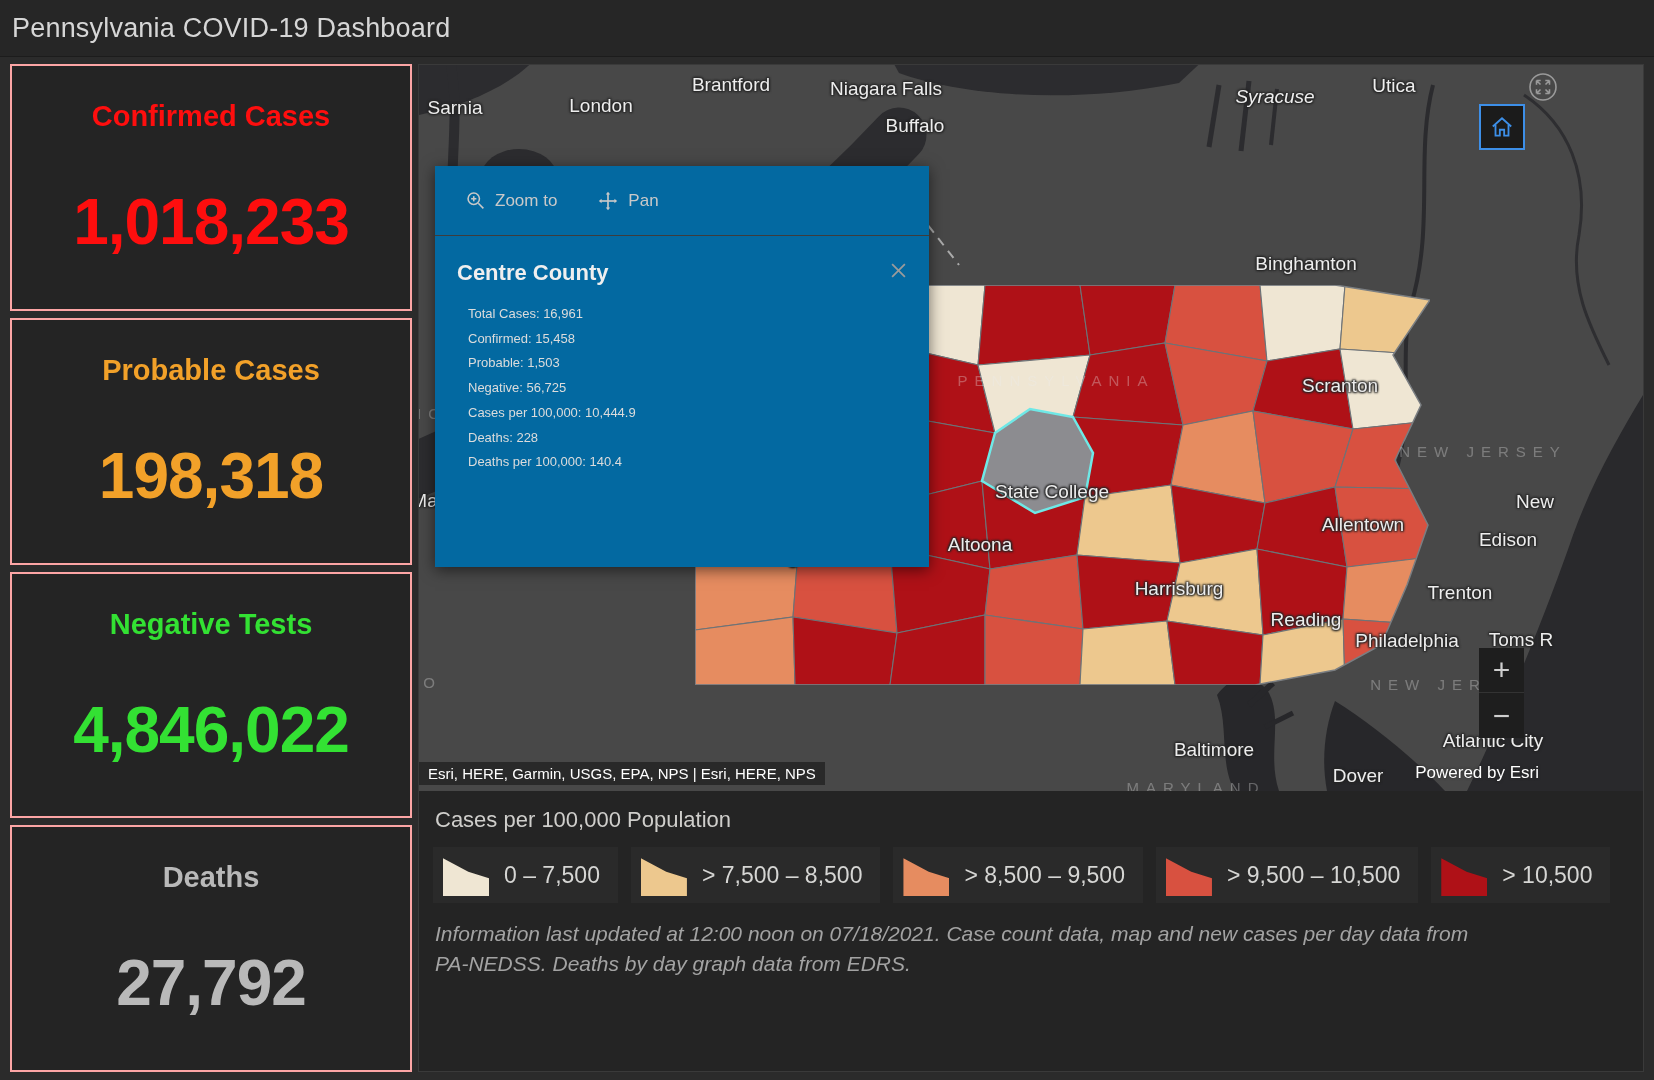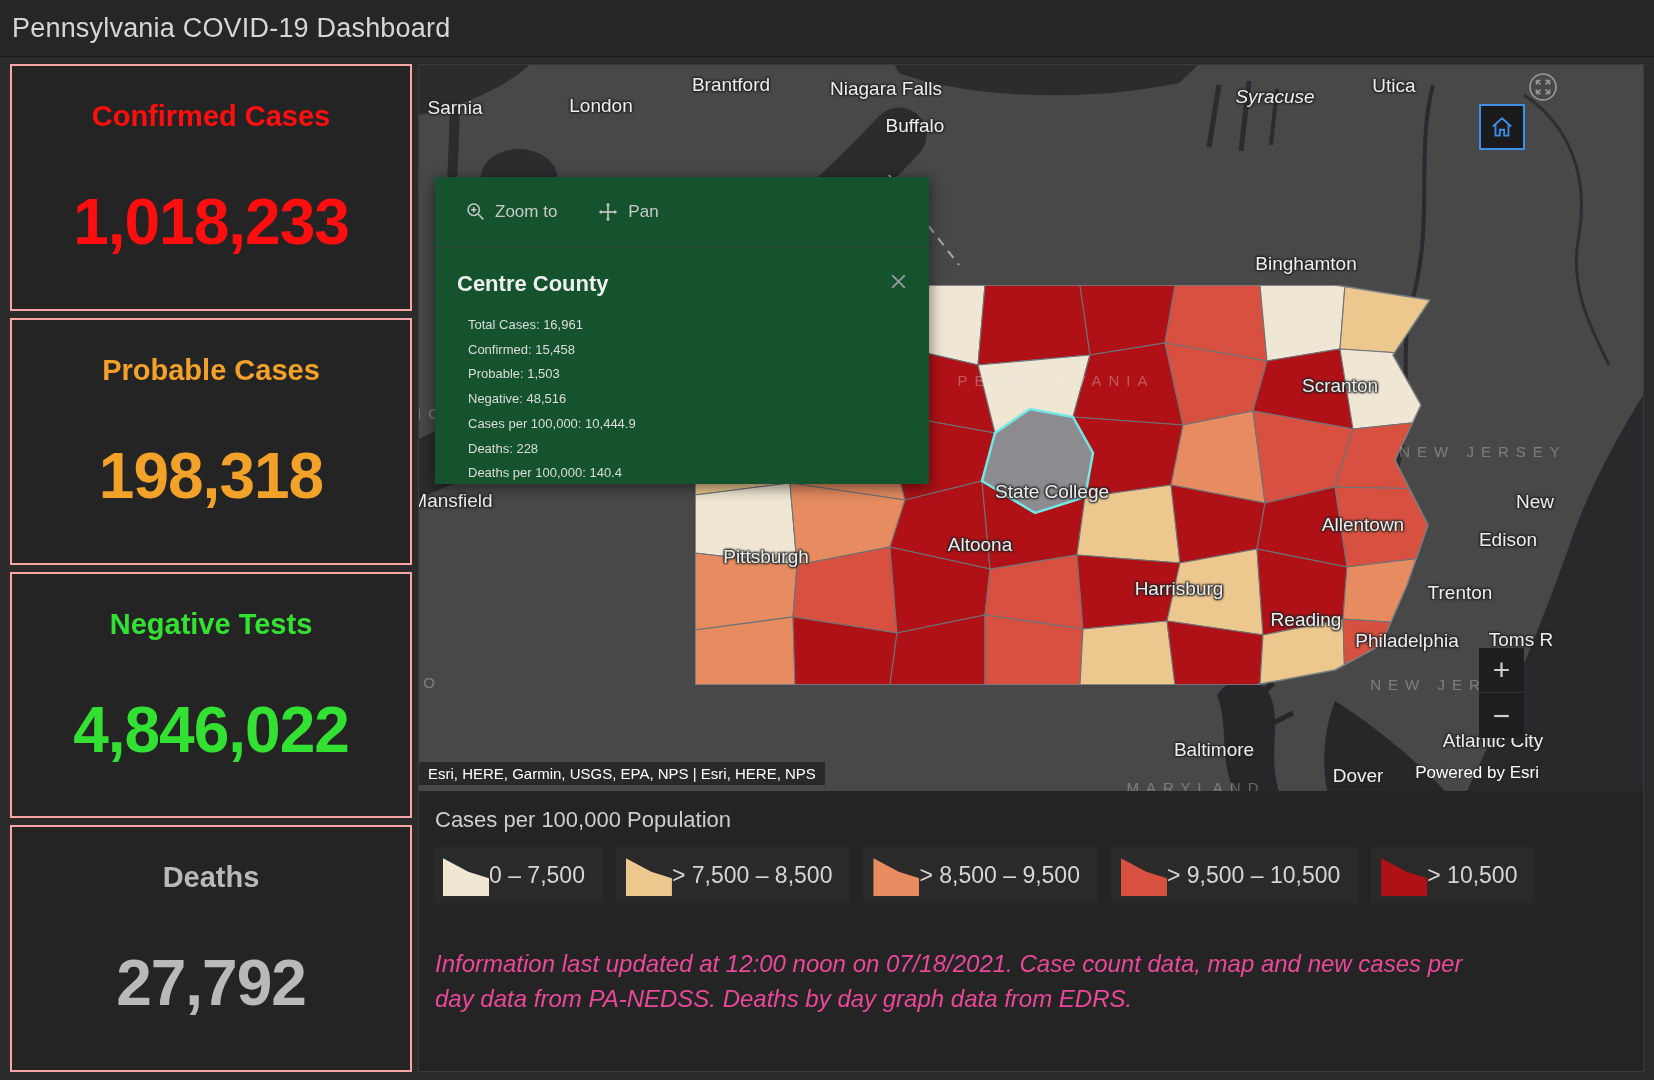--- a/index.html
+++ b/index.html
@@ -13,21 +13,21 @@
   .stat .stat-value{font-size:64px;font-weight:700;letter-spacing:-1px;white-space:nowrap;}
   
   .content{position:absolute;left:418px;top:64px;width:1226px;height:1008px;background:#242424;border:1px solid #3a3a3a;box-sizing:border-box;}
   .map{position:relative;width:1224px;height:726px;background:#484848;overflow:hidden;}
   .map svg.basemap{position:absolute;left:0;top:0;}
   .counties{position:absolute;left:276px;top:220px;}
   .city-label{position:absolute;transform:translate(-50%,-50%);font-size:19px;color:#ededed;white-space:nowrap;
     text-shadow:-1px -1px 2px #262626,1px -1px 2px #262626,-1px 1px 2px #262626,1px 1px 2px #262626;}
   .state-label{position:absolute;transform:translate(-50%,-50%);font-size:15px;letter-spacing:7px;color:rgba(235,235,235,.32);white-space:nowrap;font-weight:500;}
   
-  .popup{position:absolute;left:16px;top:112px;width:494px;height:307px;background:#14532d;box-shadow:0 3px 14px rgba(0,0,0,.55);color:#dedede;}
+  .popup{position:absolute;left:16px;top:101px;width:494px;height:401px;background:#0369a1;box-shadow:0 3px 14px rgba(0,0,0,.55);color:#dedede;}
   .popup-actions{height:70px;display:flex;align-items:center;gap:40px;padding-left:30px;border-bottom:1px solid #3d3d3d;box-sizing:border-box;}
   .popup-actions button{display:flex;align-items:center;gap:9px;background:none;border:none;color:#c9c9c9;font-size:17px;font-family:inherit;cursor:pointer;padding:0;}
   .popup-actions svg{stroke:#c9c9c9;}
   .popup-body{padding:24px 20px 0 22px;}
   .popup-head{display:flex;justify-content:space-between;align-items:flex-start;}
   .popup-head h2{margin:0;font-size:22px;font-weight:700;color:#efefef;}
   .popup-close{background:none;border:none;padding:2px;cursor:pointer;line-height:0;}
   .popup-lines{margin-top:16px;padding-left:11px;}
   .popup-lines div{font-size:13px;line-height:24.7px;color:#dcdcdc;}
   
@@ -35,25 +35,25 @@
   .expand-btn{position:absolute;left:1109px;top:7px;width:30px;height:30px;background:none;border:none;padding:0;cursor:pointer;line-height:0;}
   .zoomctl{position:absolute;left:1060px;top:583px;width:45px;display:flex;flex-direction:column;}
   .zoomctl button{width:45px;height:45px;background:#1e1e1e;border:none;border-bottom:1px solid #333;color:#cfcfcf;font-size:30px;font-weight:300;cursor:pointer;font-family:inherit;line-height:1;}
   .zoomctl button:last-child{border-bottom:none;}
   .attribution{position:absolute;left:0;bottom:6px;background:rgba(10,10,10,.5);color:#fff;font-size:15px;padding:3px 9px;white-space:nowrap;}
   .powered{position:absolute;right:104px;bottom:8px;color:#fff;font-size:17px;text-shadow:0 0 3px #222;}
   
   .legend{padding:16px 0 0 14px;}
   .legend h3{margin:0 0 14px 2px;font-size:22px;font-weight:400;color:#cfcecb;}
   .legend-row{display:flex;flex-wrap:nowrap;}
-  .legend-item{display:inline-flex;align-items:center;gap:0;background:#2a2a2a;padding:7px 18px 7px 10px;margin-right:13px;}
+  .legend-item{display:inline-flex;align-items:center;gap:15px;background:#2a2a2a;padding:7px 18px 7px 10px;margin-right:13px;}
   .legend-swatch{width:46px;height:42px;clip-path:polygon(0 10%,55% 42%,100% 58%,100% 100%,0 100%);}
   .legend-label{font-size:23px;color:#d6d6d4;white-space:nowrap;}
   
-  .notes{margin:44px 0 0 16px;width:1060px;font-size:24px;font-style:italic;color:#ec4899;line-height:1.45;}
+  .notes{margin:16px 0 0 16px;width:1060px;font-size:21px;font-style:italic;color:#a3a3a3;line-height:1.45;}
   
   .q-a{fill:var(--leg1);} .q-b{fill:var(--leg2);} .q-c{fill:var(--leg3);} .q-d{fill:var(--leg4);} .q-e{fill:var(--leg5);}
   .counties polygon{stroke:#6e7377;stroke-width:1.1;}
   .counties polygon.sel{fill:var(--sel-fill);stroke:var(--sel-outline);stroke-width:2.5;}
 </style>
 </head>
 <body>
 
 <div class="page">
   <header>
@@ -237,21 +237,21 @@
               <svg width="17" height="17" viewBox="0 0 16 16" stroke="#9b9b9b" stroke-width="1.6">
                 <line x1="2" y1="2" x2="14" y2="14"></line>
                   <line x1="14" y1="2" x2="2" y2="14"></line>
               </svg>
             </button>
           </div>
           <div class="popup-lines" id="popup-lines">
               <div>Total Cases: 16,961</div>
               <div>Confirmed: 15,458</div>
               <div>Probable: 1,503</div>
-              <div>Negative: 48,516</div>
+              <div>Negative: 56,725</div>
               <div>Cases per 100,000: 10,444.9</div>
               <div>Deaths: 228</div>
               <div>Deaths per 100,000: 140.4</div>
             </div>
         </div>
       </div>
 
       <button class="expand-btn">
         <svg width="30" height="30" viewBox="0 0 30 30" fill="none" stroke="#9a9a9a" stroke-width="1.6">
           <circle cx="15" cy="15" r="13"></circle>

